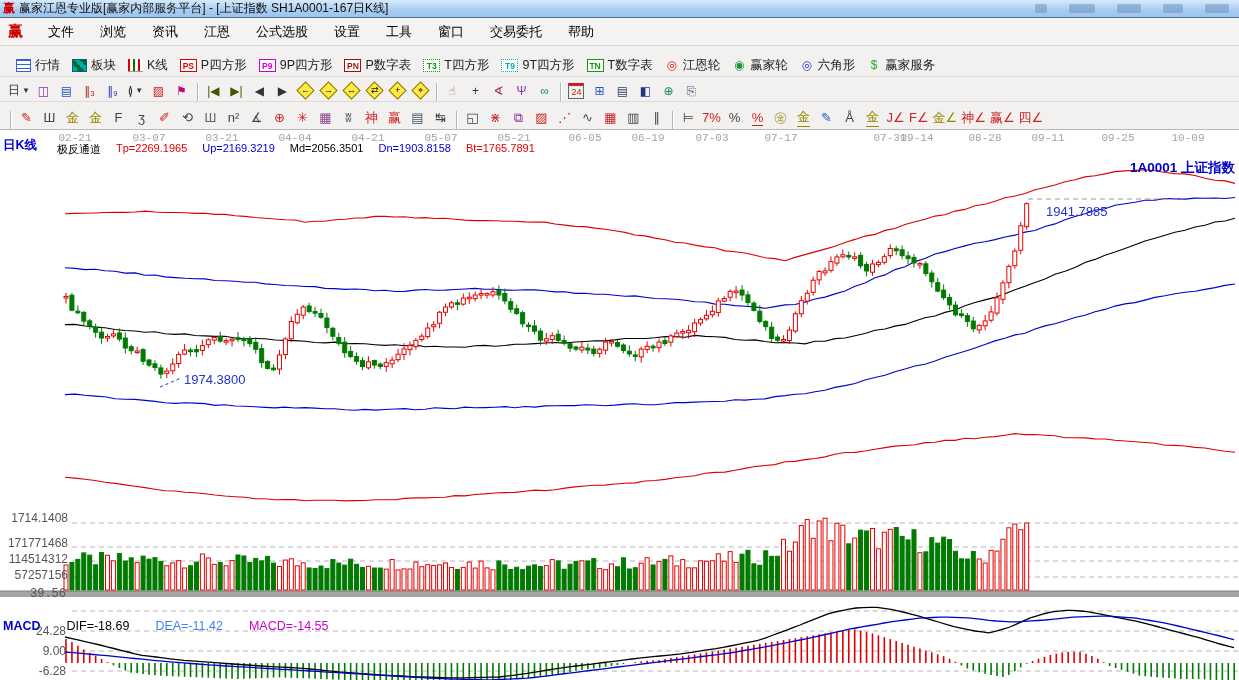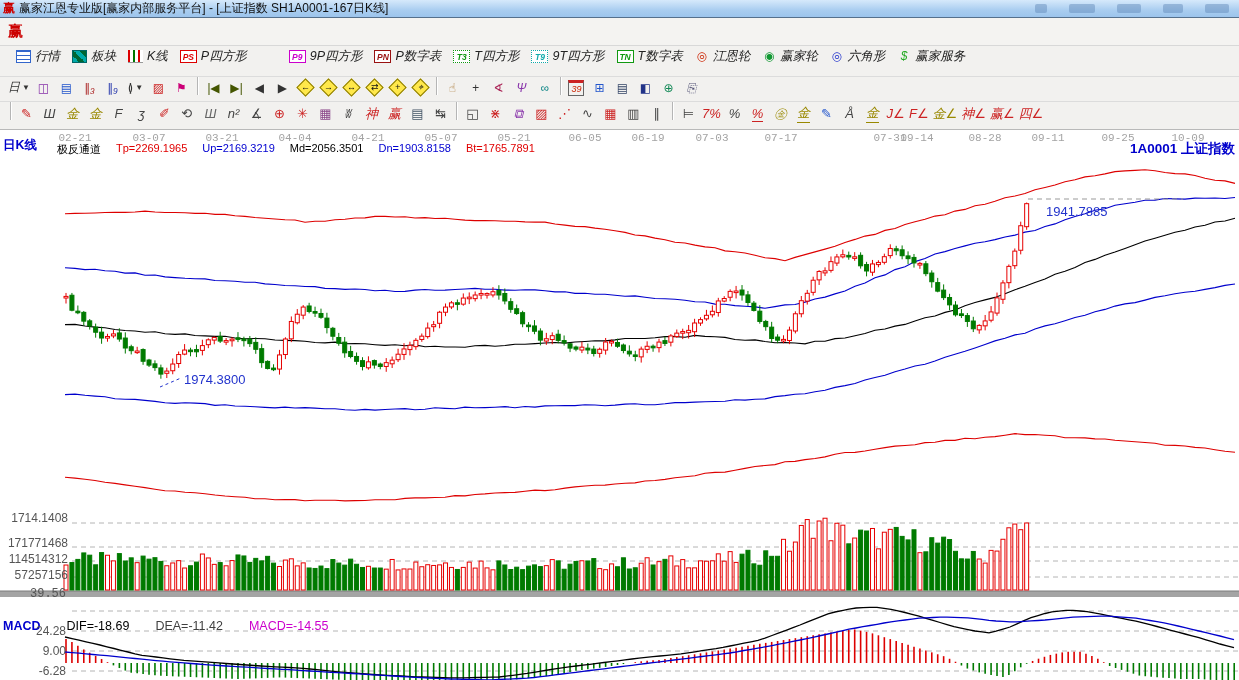--- a/index.html
+++ b/index.html
@@ -13,21 +13,21 @@
   .ghosts { margin-left:auto; margin-right:10px; display:flex; gap:22px; align-items:center; }
   .ghost { height:9px; background:#5d85b6; opacity:.45; border-radius:2px; }
   .ghost:nth-child(1){width:12px}.ghost:nth-child(2){width:26px}
   .ghost:nth-child(3){width:24px}.ghost:nth-child(4){width:20px}.ghost:nth-child(5){width:24px}
   
   .menubar { height:28px; display:flex; align-items:center; background:#f4f3f1;
     border-bottom:1px solid #d8d8d8; font-size:13px; }
   .menubar .logo { color:#c00; font-weight:bold; font-size:15px; padding:0 12px 0 8px; }
   .menu-item { padding:3px 13px; cursor:default; }
   
-  .toolbar { display:flex; align-items:flex-start; background:#f2f1ef;font-style:italic; }
+  .toolbar { display:flex; align-items:flex-end; background:#f2f1ef; }
   .tb1 { height:31px; border-bottom:1px solid #dcdcdc; padding-left:10px; }
   .tb2 { height:25px; border-bottom:1px solid #dcdcdc; padding-left:6px; }
   .tb3 { height:28px; border-bottom:1px solid #b9b9b9; padding-left:6px; }
   .tb1item { display:flex; align-items:center; gap:4px; padding:2px 6px; font-size:12.5px; color:#222; }
   .badge { display:inline-block; width:17px; height:13px; font-size:8.5px; font-weight:bold;
     text-align:center; line-height:12px; background:#fff; }
   .ic { display:inline-block; width:15px; height:13px; }
   .ic-grid { background:linear-gradient(#fff,#fff) padding-box,#36c;
     background-image:repeating-linear-gradient(#36c 0 1px,#fff 1px 4px),repeating-linear-gradient(90deg,#36c 0 1px,#fff 1px 4px); border:1px solid #36c; }
   .ic-blocks { background:
@@ -40,21 +40,21 @@
   .tbsep { width:1px; height:18px; background:#b5b5b5; margin:0 4px; box-shadow:1px 0 0 #fff; }
   .dia { width:13px; height:13px; background:#ffe84a; border:1px solid #8a7a00; transform:rotate(45deg); display:flex; align-items:center; justify-content:center; }
   .dia span { transform:rotate(-45deg); font-size:9px; color:#111; line-height:1; }
   .drop { font-size:8px; color:#333; margin-left:1px; }
   
   .chart { position:relative; height:550px; background:#fff; }
   .chart svg { position:absolute; left:0; top:0; }
   .ovl { position:absolute; white-space:nowrap; }
   .date-lab { position:absolute; top:2px; transform:translateX(-50%); font-size:11px; color:#a3a3a3;font-family:Liberation Mono, monospace; }
   #dk-label { left:3px; top:7px; color:#0000cc; font-size:12.5px; font-weight:bold; }
-  #sym-label { right:4px; top:10px; color:#0000cc; font-size:13.5px; font-weight:bold; }
+  #sym-label { right:4px; top:29px; color:#0000cc; font-size:13.5px; font-weight:bold; }
   #indicator-row { left:57px; top:12px; font-size:11px; display:flex; gap:15px; }
   .ax { position:absolute; left:0; width:68px; text-align:right; font-size:12px; color:#555; }
   .axm { position:absolute; left:0; width:66px; text-align:right; font-size:12px; color:#555; }
   #macd-row { left:3px; top:468px; font-size:12.5px; display:flex; gap:26px;margin-top:21px; }
   .annot { color:#2233cc; font-size:13px; }
 </style>
 </head>
 <body>
 
 <div class="titlebar">
@@ -64,41 +64,53 @@
     <div class="ghost"></div>
     <div class="ghost"></div>
     <div class="ghost"></div>
     <div class="ghost"></div>
     <div class="ghost"></div>
   </div>
 </div>
 
 <div class="menubar">
   <span class="logo">赢</span>
+  <div id="menu-items" style="display:flex">
+      <div class="menu-item">文件</div>
+      <div class="menu-item">浏览</div>
+      <div class="menu-item">资讯</div>
+      <div class="menu-item">江恩</div>
+      <div class="menu-item">公式选股</div>
+      <div class="menu-item">设置</div>
+      <div class="menu-item">工具</div>
+      <div class="menu-item">窗口</div>
+      <div class="menu-item">交易委托</div>
+      <div class="menu-item">帮助</div>
+    </div>
 </div>
 
 <div class="toolbar tb1" id="toolbar-main">
     <div class="tb1item">
       <span class="ic ic-grid"></span>
       <span>行情</span>
     </div>
     <div class="tb1item">
       <span class="ic ic-blocks"></span>
       <span>板块</span>
     </div>
     <div class="tb1item">
       <span class="ic ic-kline"></span>
       <span>K线</span>
     </div>
     <div class="tb1item">
       <span class="badge" style="color: rgb(221, 0, 0); border: 1px solid rgb(221, 0, 0);">PS</span>
       <span>P四方形</span>
     </div>
     <div class="tb1item">
-      <span class="badge" style="color: rgb(204, 0, 204); border: 1px solid rgb(204, 0, 204); margin-left: 30px;">P9</span>
+      <span class="badge" style="color: rgb(204, 0, 204); border: 1px solid rgb(204, 0, 204);">P9</span>
       <span>9P四方形</span>
     </div>
     <div class="tb1item">
       <span class="badge" style="color: rgb(153, 17, 17); border: 1px solid rgb(153, 17, 17);">PN</span>
       <span>P数字表</span>
     </div>
     <div class="tb1item">
       <span class="badge" style="color: rgb(17, 153, 17); border: 1px dotted rgb(17, 153, 17);">T3</span>
       <span>T四方形</span>
     </div>
@@ -208,21 +220,21 @@
       <span style="color: rgb(170, 34, 85);">∢</span>
     </div>
     <div class="tbbtn">
       <span style="color: rgb(136, 51, 170);">Ψ</span>
     </div>
     <div class="tbbtn">
       <span style="color: rgb(17, 136, 136);">∞</span>
     </div>
     <div class="tbsep"></div>
     <div class="tbbtn">
-      <span style="color: rgb(204, 34, 0); border-width: 3px 1px 1px; border-style: solid; border-color: rgb(204, 34, 34) rgb(102, 102, 102) rgb(102, 102, 102); border-image: initial; font-size: 9px; padding: 1px 2px;">39</span>
+      <span style="color: rgb(204, 34, 0); border-width: 3px 1px 1px; border-style: solid; border-color: rgb(204, 34, 34) rgb(102, 102, 102) rgb(102, 102, 102); border-image: initial; font-size: 9px; padding: 1px 2px;">24</span>
     </div>
     <div class="tbbtn">
       <span style="color: rgb(34, 85, 204);">⊞</span>
     </div>
     <div class="tbbtn">
       <span style="color: rgb(51, 68, 102);">▤</span>
     </div>
     <div class="tbbtn">
       <span style="color: rgb(34, 51, 136);">◧</span>
     </div>
@@ -1107,21 +1119,21 @@
   <div class="ovl" id="sym-label">1A0001  上证指数</div>
   <div class="ovl ax" style="top:381px">1714.1408</div>
   <div id="vol-axis">
       <div class="ovl ax" style="top: 406px;">171771468</div>
       <div class="ovl ax" style="top: 422px;">114514312</div>
       <div class="ovl ax" style="top: 438px;">57257156</div>
     </div>
   <div class="ovl" id="macd-row">
       <span style="color: rgb(0, 0, 204); font-weight: bold;">MACD</span>
       <span style="color: rgb(0, 0, 0);">DIF=-18.69</span>
-      <span style="color: #404040;">DEA=-11.42</span>
+      <span style="color: #3b82f6;">DEA=-11.42</span>
       <span style="color: rgb(204, 0, 204);">MACD=-14.55</span>
     </div>
   <div id="macd-axis">
       <div class="ovl axm" style="top: 457px; font-family: Liberation Mono, monospace;">39.56</div>
       <div class="ovl axm" style="top: 494px;">24.28</div>
       <div class="ovl axm" style="top: 514px;">9.00</div>
       <div class="ovl axm" style="top: 534px;">-6.28</div>
     </div>
   <div id="annots">
       <div class="ovl annot" style="left: 184px; top: 242px;">1974.3800</div>

